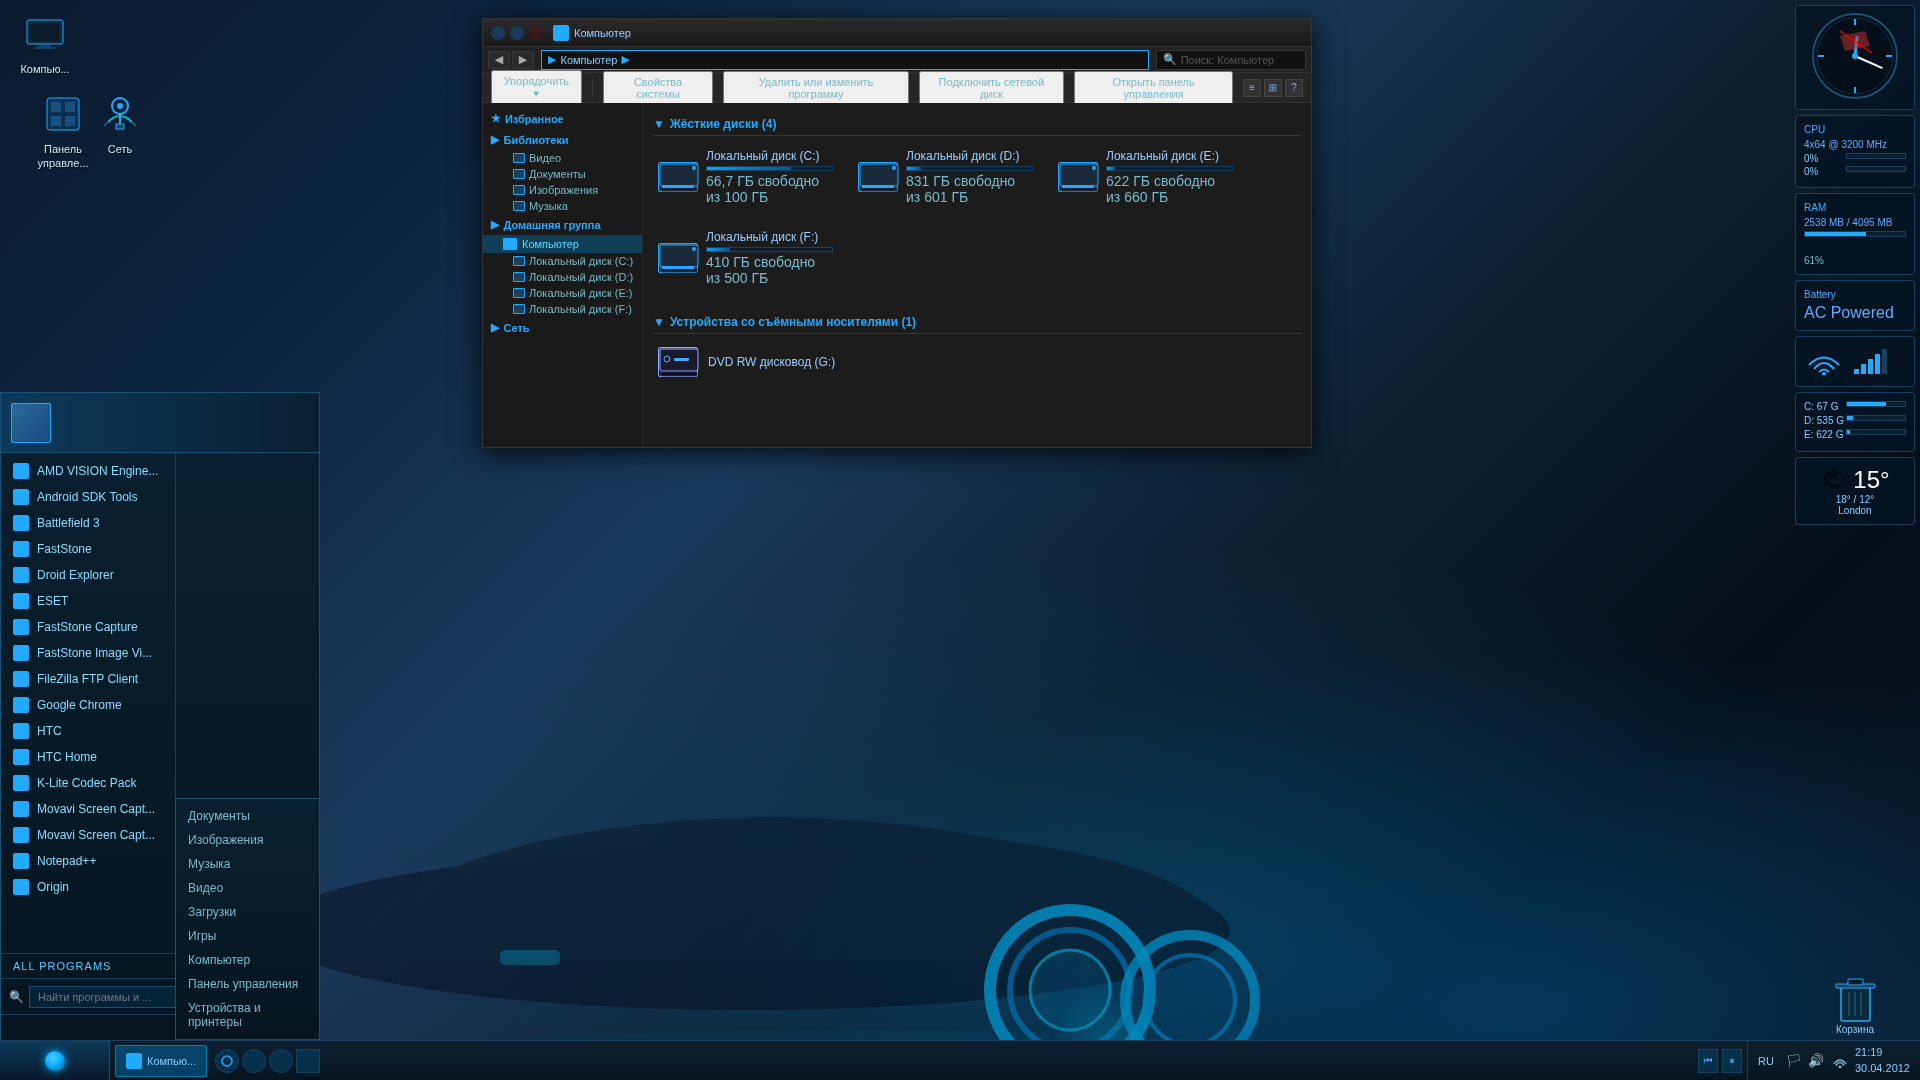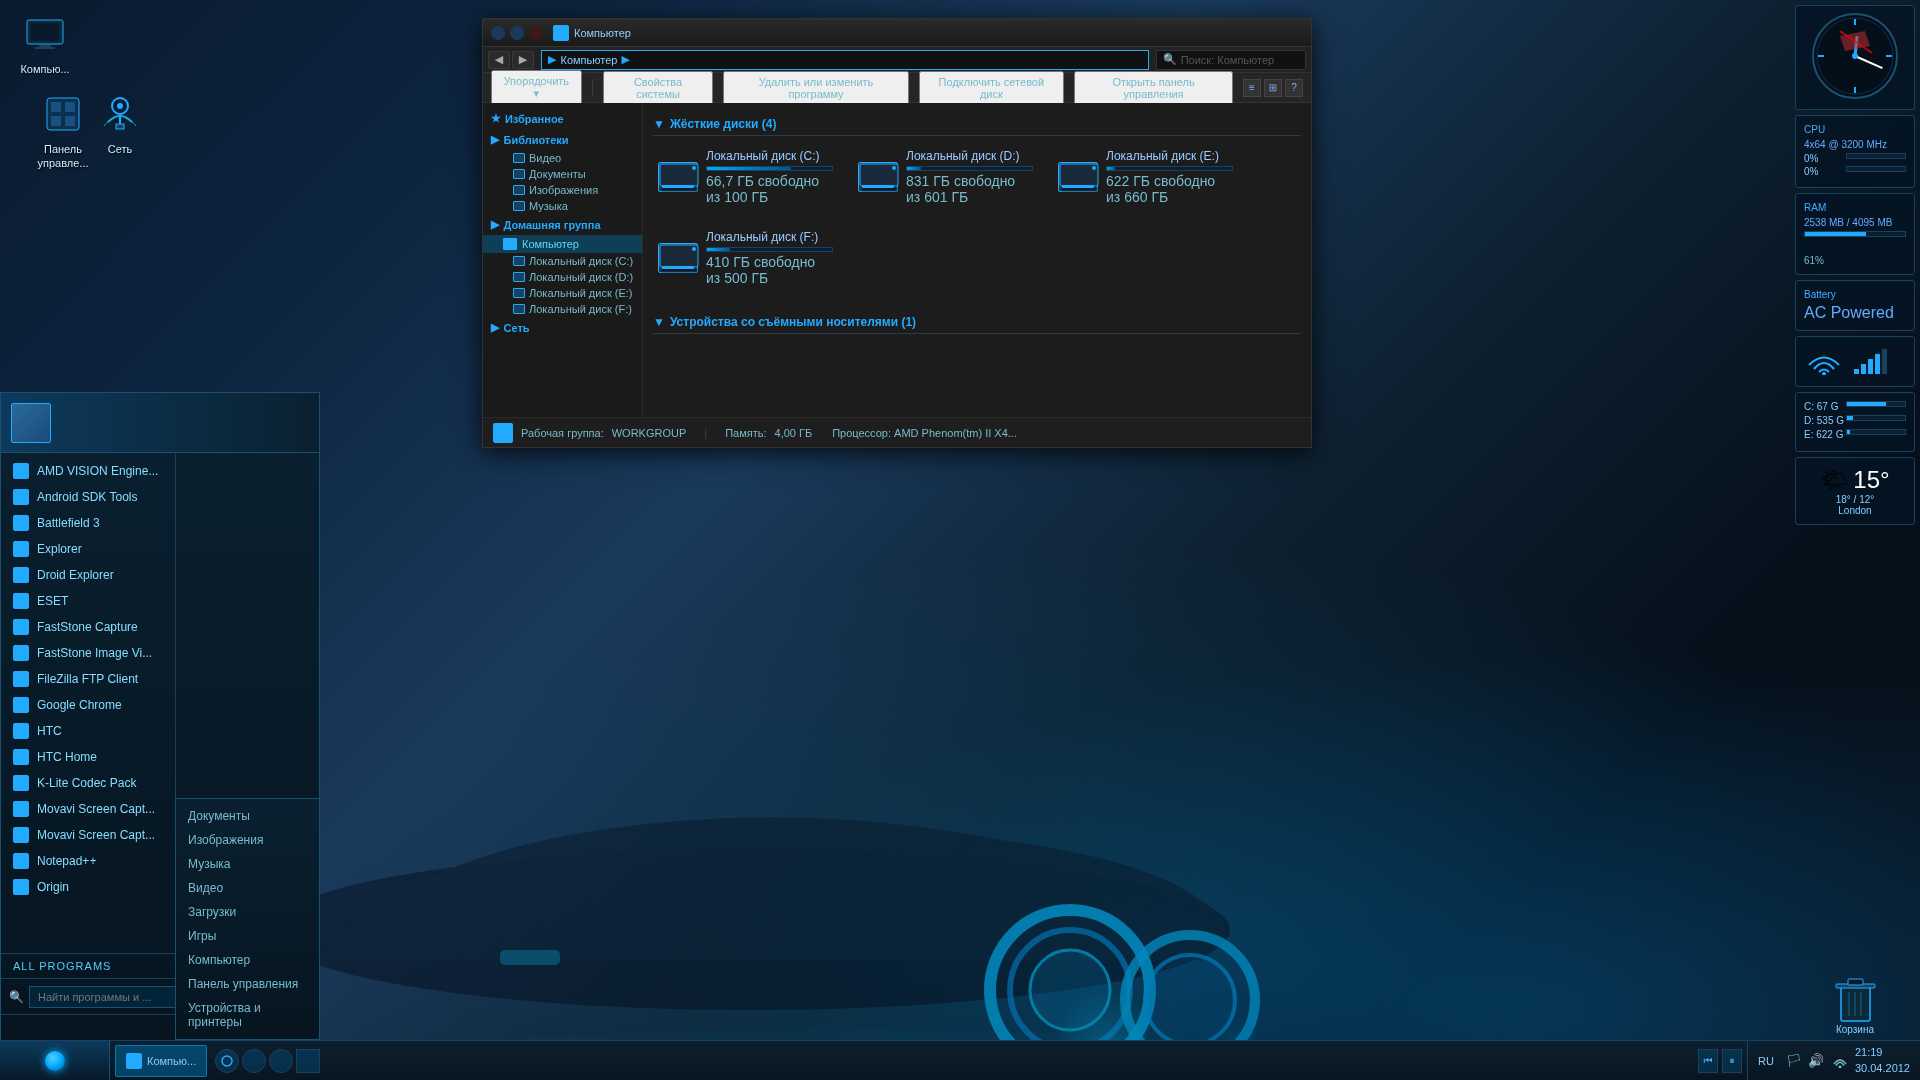--- a/index.html
+++ b/index.html
@@ -978,37 +978,34 @@
               </div>
               <div class="disk-item-free">410 ГБ свободно из 500 ГБ</div>
             </div>
           </div>
         </div>
 
         <div class="content-section-header">
           <span>▼</span>
           <span>Устройства со съёмными носителями (1)</span>
         </div>
-      </div>
-    </div>
-
-    <div id="explorer-statusbar">
-      <div class="status-info">
-        <div class="status-icon"></div>
-        <span>Рабочая группа:</span>
-        <span>WORKGROUP</span>
-        <span style="margin:0 10px;color:#2a4a5a;">|</span>
-        <span>Память:</span>
-        <span>4,00 ГБ</span>
-      </div>
-      <div>
-        <span>Процессор:</span>
-        <span>AMD Phenom(tm) II X4...</span>
-      </div>
-    </div>
+        <div class="dvd-item">
+          <div class="dvd-icon">
+            <svg width="40" height="30" viewBox="0 0 40 30">
+              <rect x="1" y="1" width="38" height="22" rx="2" fill="#1a1a2a" stroke="#8af" stroke-width="1"></rect>
+              <rect x="15" y="10" width="15" height="3" rx="1" fill="#4af"></rect>
+              <circle cx="8" cy="11" r="3" fill="none" stroke="#6af" stroke-width="1"></circle>
+              <rect x="2" y="24" width="36" height="4" rx="1" fill="#0a0a1a" stroke="#3a3a5a" stroke-width="1"></rect>
+            </svg>
+          </div>
+          <div class="dvd-name">DVD RW дисковод (G:)</div>
+        </div>
+      </div>
+    </div>
+
   </div>
 
   <div id="right-panel">
 
     <div class="widget widget-clock">
       <svg class="clock-svg" viewBox="0 0 90 90">
         <circle cx="45" cy="45" r="42" fill="#050f1a" stroke="#1a5070" stroke-width="2"></circle>
         <circle cx="45" cy="45" r="38" fill="none" stroke="#0a3050" stroke-width="1"></circle>
 
         <line x1="45" y1="8" x2="45" y2="14" stroke="#2af" stroke-width="2"></line>
@@ -1136,21 +1133,21 @@
         <div class="program-item">
           <div class="program-item-icon"></div>
           <span>Android SDK Tools</span>
         </div>
         <div class="program-item">
           <div class="program-item-icon"></div>
           <span>Battlefield 3</span>
         </div>
         <div class="program-item">
           <div class="program-item-icon"></div>
-          <span>Explorer</span>
+          <span>FastStone</span>
         </div>
         <div class="program-item">
           <div class="program-item-icon"></div>
           <span>Droid Explorer</span>
         </div>
         <div class="program-item">
           <div class="program-item-icon"></div>
           <span>ESET</span>
         </div>
         <div class="program-item">

